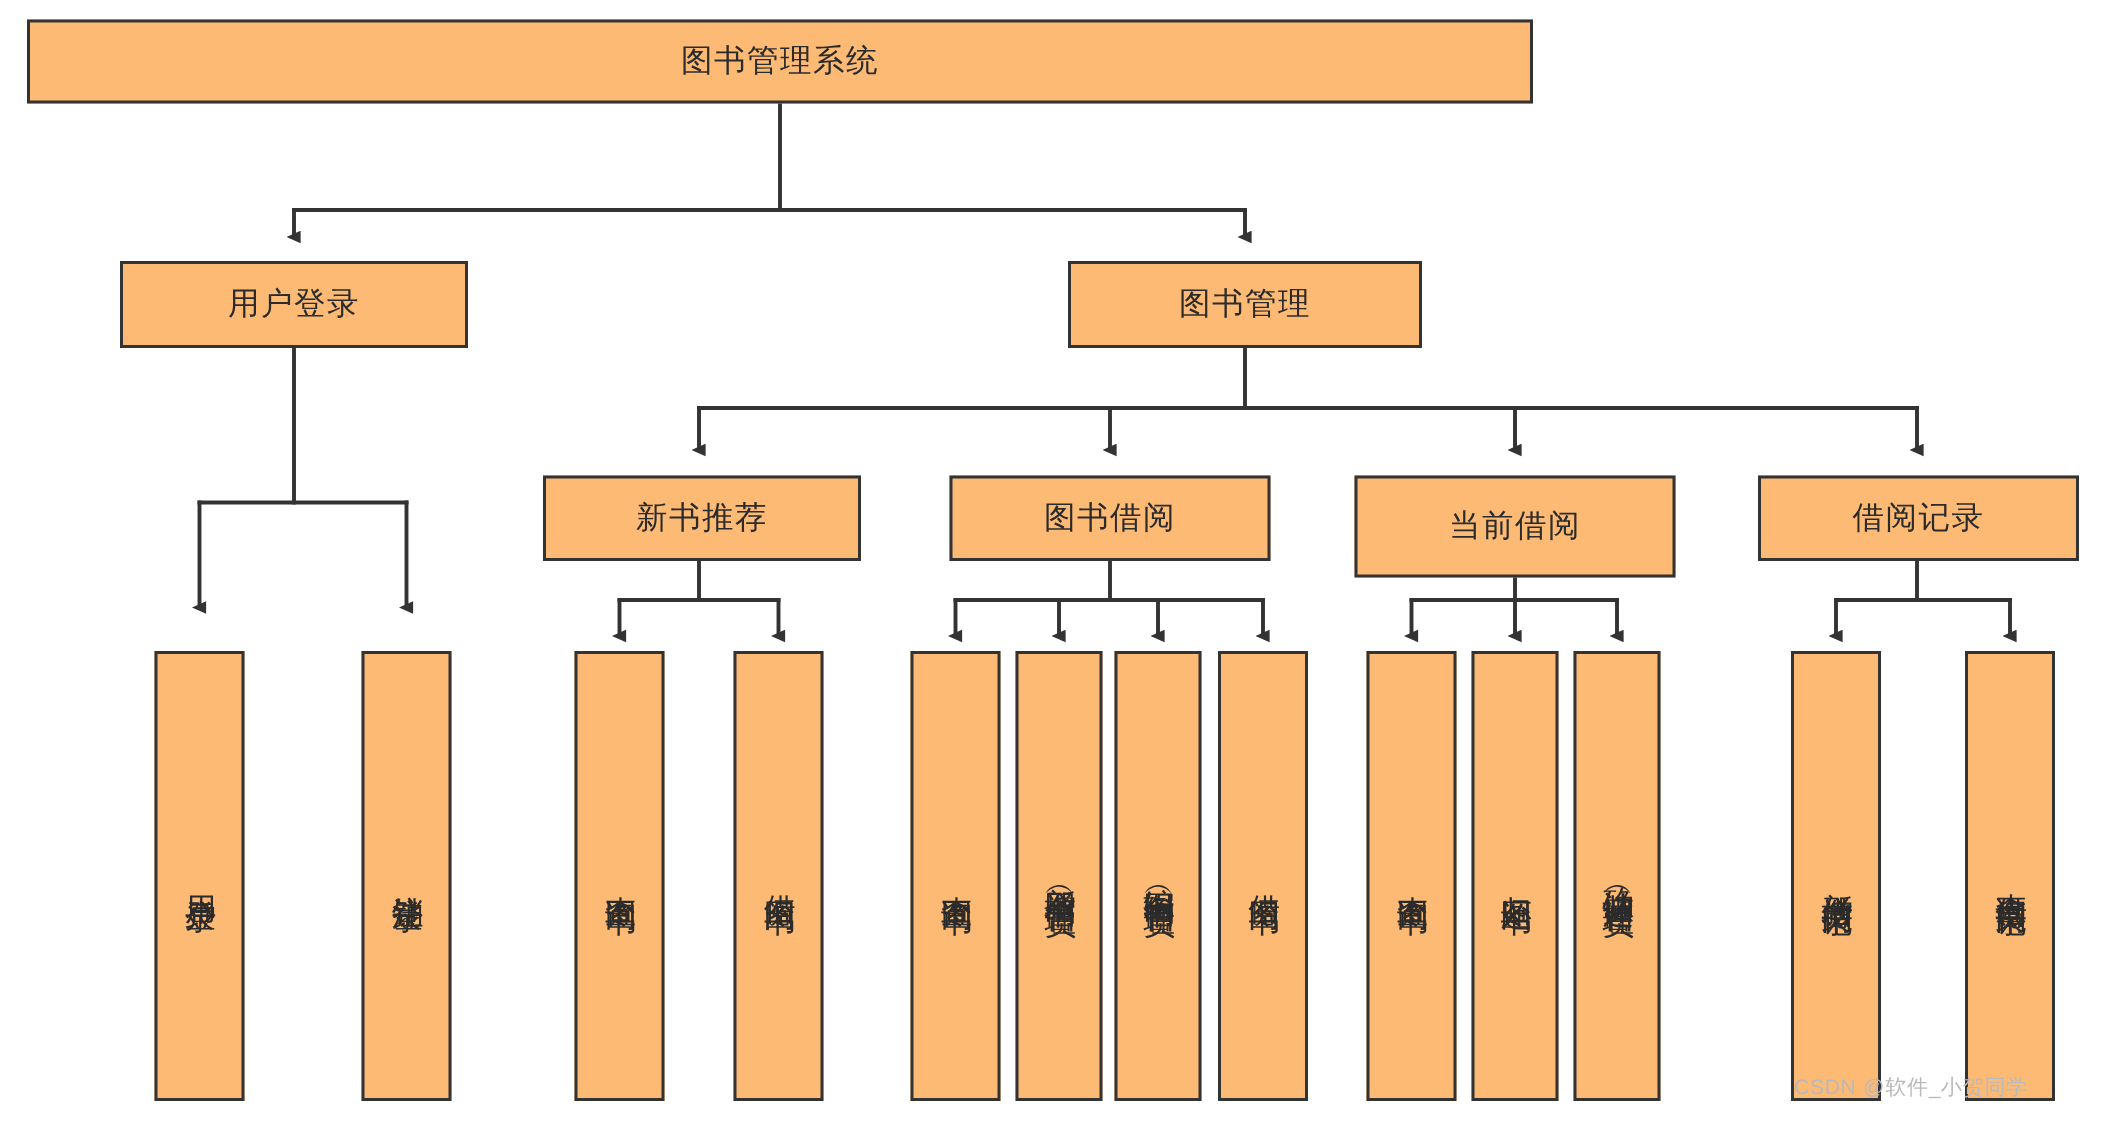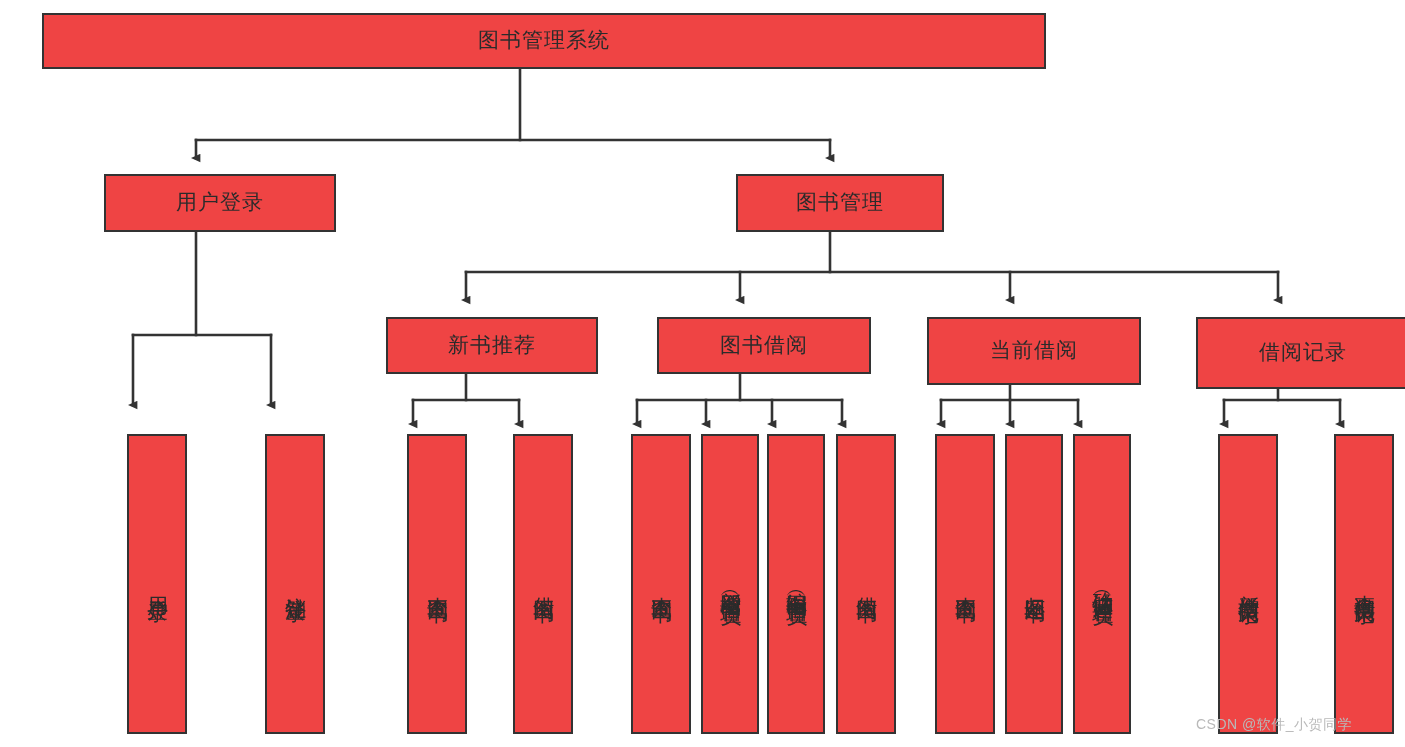--- a/index.html
+++ b/index.html
@@ -18,27 +18,26 @@
   svg.edges{
     position:absolute;
     left:0;top:0;
     width:1405px;height:747px;
     pointer-events:none;
   }
   .node{
     position:absolute;
     box-sizing:border-box;
     border:2px solid #333333;
-    background:#ef4444;
+    background:#fdba74;
     display:flex;
     align-items:center;
     justify-content:center;
     text-align:center;
     color:#2b2b2b;
-    margin-left:24px;
   }
   .node.horiz{
     font-size:21px;
     line-height:1.1;
     letter-spacing:1px;
   }
   .node.vert{
     writing-mode:vertical-rl;
     text-orientation:upright;
     font-size:21px;
@@ -115,34 +114,34 @@
     </g>
   </svg>
 
   <div class="node horiz" style="left:18px;top:13px;width:1004px;height:56px;">
     <span>图书管理系统</span>
   </div>
 
   <div class="node horiz" style="left:80px;top:174px;width:232px;height:58px;">
     <span>用户登录</span>
   </div>
-  <div class="node horiz" style="left:712px;top:174px;width:208px;height:58px;">
+  <div class="node horiz" style="left:712px;top:174px;width:236px;height:58px;">
     <span>图书管理</span>
   </div>
 
   <div class="node horiz" style="left:362px;top:317px;width:212px;height:57px;align-items:center;">
     <span>新书推荐</span>
   </div>
   <div class="node horiz" style="left:633px;top:317px;width:214px;height:57px;">
     <span>图书借阅</span>
   </div>
   <div class="node horiz" style="left:903px;top:317px;width:214px;height:68px;">
     <span>当前借阅</span>
   </div>
-  <div class="node horiz" style="left:1172px;top:317px;width:214px;height:72px;">
+  <div class="node horiz" style="left:1172px;top:317px;width:214px;height:57px;">
     <span>借阅记录</span>
   </div>
 
   <div class="node vert" style="left:103px;top:434px;width:60px;height:300px;">
     <span>用户登录</span>
   </div>
   <div class="node vert" style="left:241px;top:434px;width:60px;height:300px;">
     <span>注销登录</span>
   </div>
 

